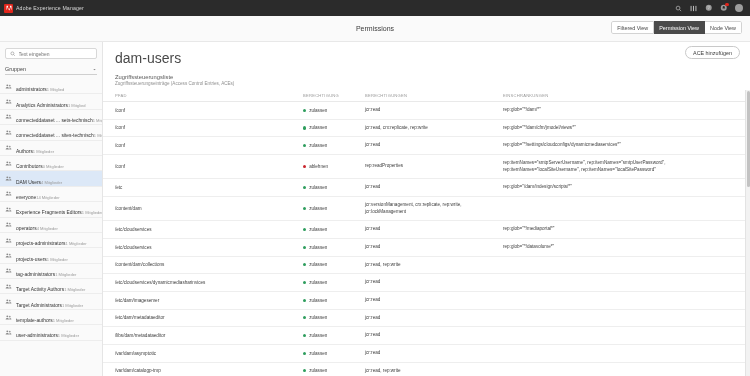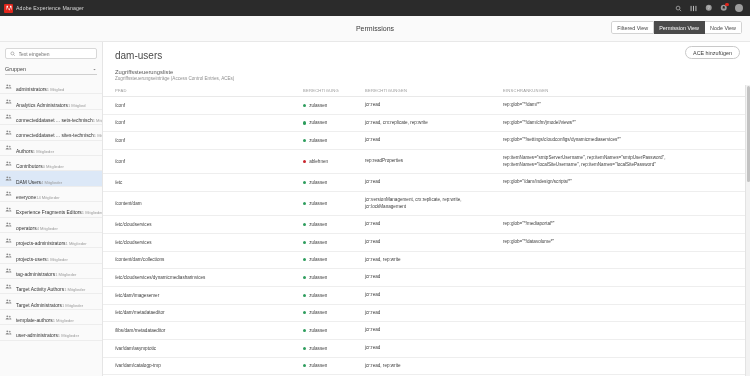--- a/index.html
+++ b/index.html
@@ -82,21 +82,21 @@
   }
   .gitem.selected { background: #dce8f7; }
   .gicon { width: 7px; height: 7px; flex: 0 0 7px; color: #8a8a8a; }
   .gicon svg { display: block; }
   .gtext { min-width: 0; }
   .gname { font-size: 4.9px; color: #323232; white-space: nowrap; overflow: hidden; text-overflow: ellipsis; line-height: 1.25; }
   .gsub  { font-size: 4.1px; color: #9a9a9a; white-space: nowrap; line-height: 1.3; }
 
   
   .main { flex: 1 1 auto; min-width: 0; display: flex; flex-direction: column; background: #fff; position: relative; }
-  .main-title { font-size: 10px; color: #4a4a4a; padding: 8px 12px 2px 12px; }
+  .main-title { font-size: 14px; color: #4a4a4a; padding: 8px 12px 2px 12px; }
   .ace-add-wrap { position: absolute; right: 10px; top: 4px; }
   .ace-add {
     font-size: 5.4px; color: #3b3b3b; background: #fff; border: 1px solid #c9c9c9;
     border-radius: 7px; padding: 2.5px 7px; cursor: pointer; white-space: nowrap;
   }
   .sect-title { font-size: 5.8px; color: #5a5a5a; padding: 6px 12px 1px 12px; }
   .sect-sub   { font-size: 4.6px; color: #909090; padding: 0 12px 4px 12px; }
 
   .tablewrap { flex: 1 1 auto; overflow: hidden; position: relative; }
   table.acl { width: 100%; border-collapse: collapse; table-layout: fixed; }

